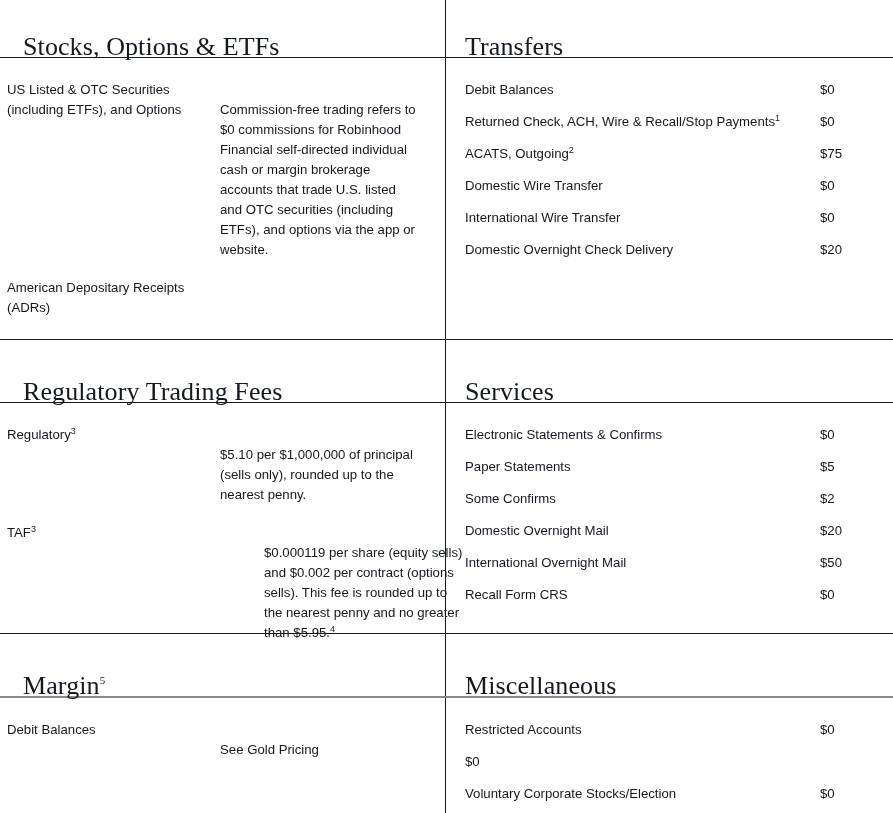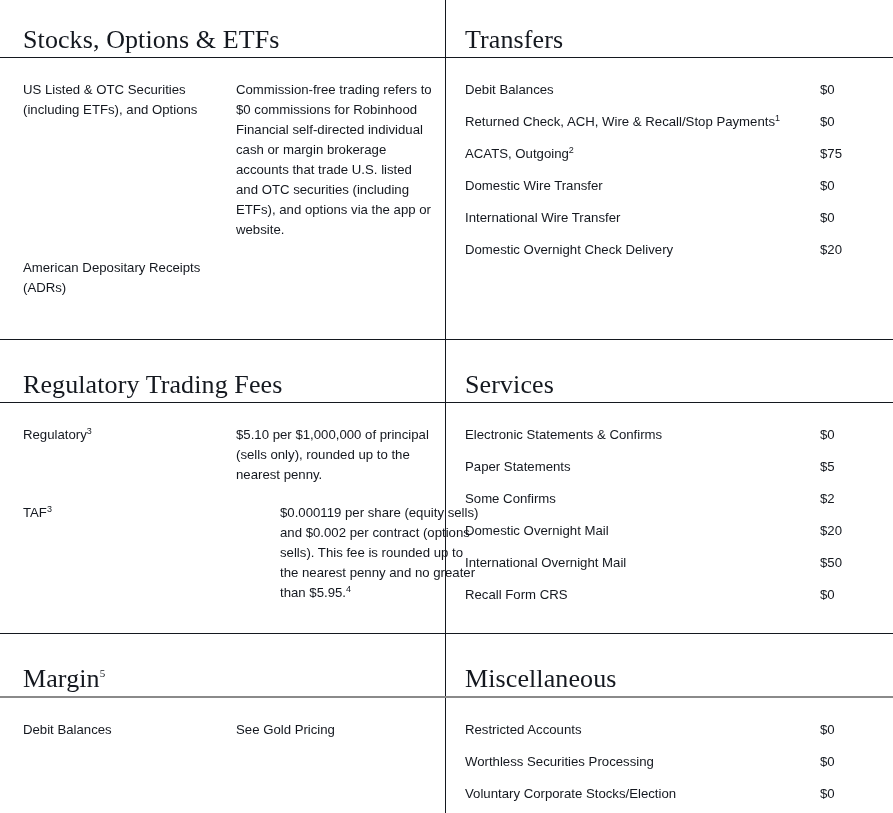--- a/index.html
+++ b/index.html
@@ -53,21 +53,21 @@
     width: 446px;
     flex: 0 0 446px;
   }
   .col.right {
     width: 447px;
     flex: 0 0 447px;
   }
 
   .head-zone {
     height: 57px;
-    padding: 25px 0 0 23px;
+    padding: 32px 0 0 23px;
   }
   .col.right .head-zone { padding-left: 19px; }
 
   .sec-title {
     font-family: "Liberation Serif", serif;
     font-size: 26px;
     font-weight: 400;
     line-height: 30px;
     letter-spacing: 0.1px;
     color: #14181f;
@@ -81,21 +81,21 @@
 
   
   .head-rule {
     height: 1px;
     width: 100%;
     background: #14181f;
   }
   .head-rule.gray { background: #8a8a8a; height: 2px; }
 
   .body-zone {
-    padding: 22px 0 0 23px;
+    padding: 22px 0 0 7px;
   }
   .col.right .body-zone { padding-left: 19px; }
 
   
   .def-row {
     display: flex;
     margin-bottom: 18px;
   }
   .def-term {
     width: 213px;
@@ -104,20 +104,21 @@
     font-size: 13.2px;
     line-height: 20px;
     color: #14181f;
   }
   .def-desc {
     width: 200px;
     flex: 0 0 200px;
     font-size: 13.2px;
     line-height: 20px;
     color: #14181f;
+    margin-top: 20px;
   }
   .def-term sup, .def-desc sup {
     font-size: 9px;
     vertical-align: super;
     line-height: 0;
   }
 
   
   .fee-row {
     display: flex;
@@ -280,21 +281,20 @@
         <div class="head-zone">
           <div class="sec-title">Miscellaneous</div>
         </div>
         <div class="head-rule gray"></div>
         <div class="body-zone">
           <div class="fee-row">
             <div class="fee-label">Restricted Accounts</div>
             <div class="fee-price">$0</div>
           </div>
           <div class="fee-row">
-            <div class="fee-label">Worthless Securities Processing</div>
             <div class="fee-price">$0</div>
           </div>
           <div class="fee-row">
             <div class="fee-label">Voluntary Corporate Stocks/Election</div>
             <div class="fee-price">$0</div>
           </div>
         </div>
       </div>
     </div>
   </div>

